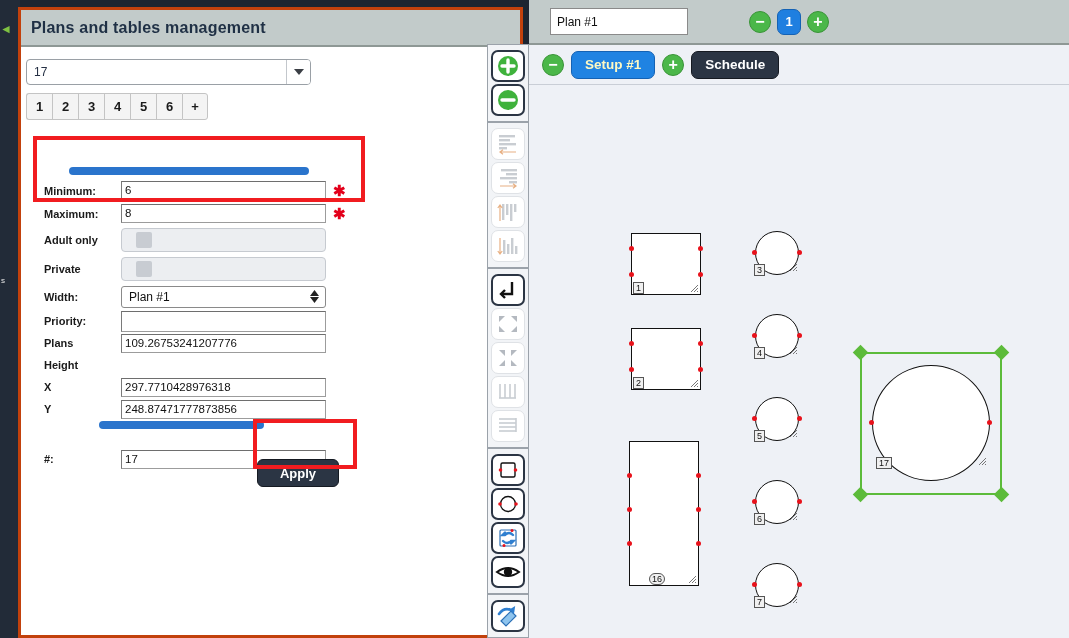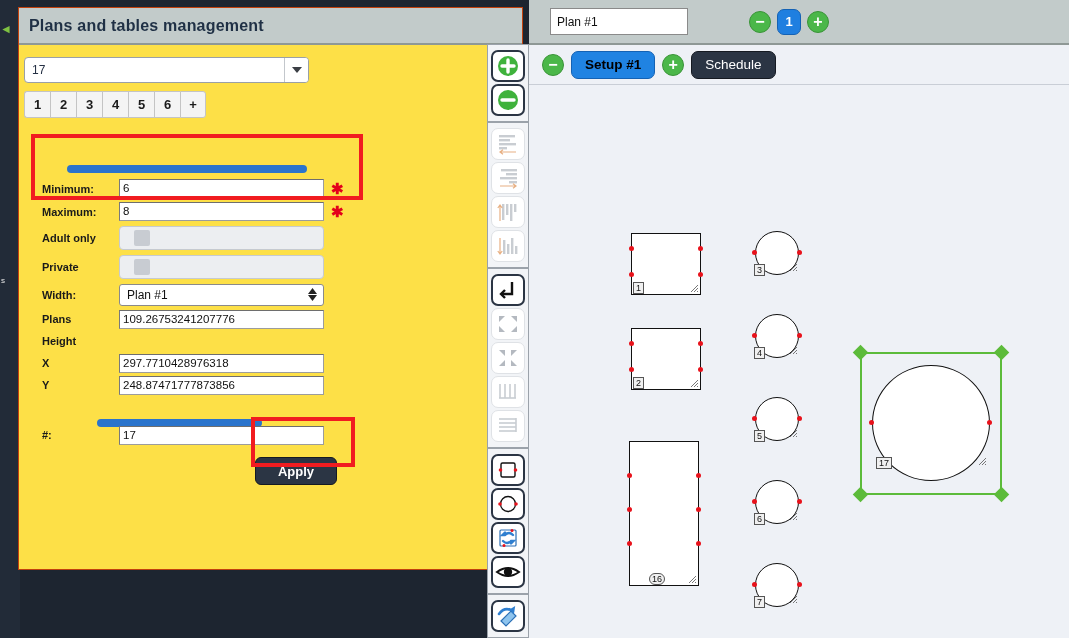--- a/index.html
+++ b/index.html
@@ -12,22 +12,22 @@
   }
   #root { position: relative; width: 1069px; height: 638px; background: #1d2530; }
 
   
   .bg-strip { position: absolute; left: 0; top: 0; width: 20px; height: 638px; background: #222b38; }
   .bg-frag { position: absolute; font-size: 9px; color: #e8e8e8; font-family: "Liberation Sans", sans-serif; }
   .bg-frag.green { color: #7ec142; }
 
   
   .dialog {
-    position: absolute; left: 18px; top: 7px; width: 505px; height: 563px;
-    background: #fde047; border: 1px solid #c2410c;
+    position: absolute; left: 18px; top: 7px; width: 505px; height: 631px;
+    background: #ffffff; border: 3px solid #c2410c;
   }
   .dialog-header {
     height: 37px; background: #c2cbca;
     border-bottom: 2px solid #8e9895;
     display: flex; align-items: center; padding-left: 10px;
   }
   .dialog-title { font-size: 16px; font-weight: bold; color: #1f3045; letter-spacing: .2px; }
 
   .dialog-body { position: relative; padding: 12px 0 0 0; height: 592px; }
 
@@ -139,26 +139,26 @@
     border-radius: 7px; color: #fff; font-size: 13px; font-weight: bold;
     display: flex; align-items: center; justify-content: center; padding: 0 7px;
   }
 
   .setupbar {
     height: 40px; background: #eef1f6; border-bottom: 1px solid #c9ced6;
     display: flex; align-items: center; padding-left: 13px;
   }
   .tab-blue {
     height: 28px; background: #2083e2; border: 1px solid #1462b4; border-radius: 7px;
-    color: #000000; font-size: 13.5px; font-weight: bold;
+    color: #fef9c3; font-size: 13.5px; font-weight: bold;
     display: flex; align-items: center; padding: 0 13px;
   }
   .tab-dark {
     height: 28px; background: #2b3544; border: 1px solid #151a22; border-radius: 7px;
-    color: #fff; font-size: 13.5px; font-weight: normal;
+    color: #fff; font-size: 13.5px; font-weight: bold;
     display: flex; align-items: center; padding: 0 13px;
   }
 
   .canvas { position: absolute; left: 0; top: 88px; width: 540px; height: 550px; background: #eef1f6; }
 
   
   .tbl { position: absolute; }
   .tbl-rect { border: 1px solid #111; background: #fff; position: absolute; left:0; top:0; }
   .tbl-circ { border: 1px solid #111; background: #fff; border-radius: 50%; position: absolute; left:0; top:0; }
   .tbl-num {
@@ -251,20 +251,24 @@
               <svg width="9" height="6" viewBox="0 0 9 6">
                   <path d="M4.5 0 L9 6 L0 6 Z" fill="#222"></path>
                 </svg>
               <svg width="9" height="6" viewBox="0 0 9 6">
                   <path d="M4.5 6 L0 0 L9 0 Z" fill="#222"></path>
                 </svg>
             </span>
           </div>
         </div>
 
+        <div class="frow" style="height:22px;">
+          <div class="flabel">Priority:</div>
+          <div class="finput tall"></div>
+        </div>
 
         <div class="frow" style="height:22px;">
           <div class="flabel">Plans</div>
           <div class="finput">109.26753241207776</div>
         </div>
 
         <div class="frow" style="height:22px;">
           <div class="flabel">Height</div>
         </div>
 

